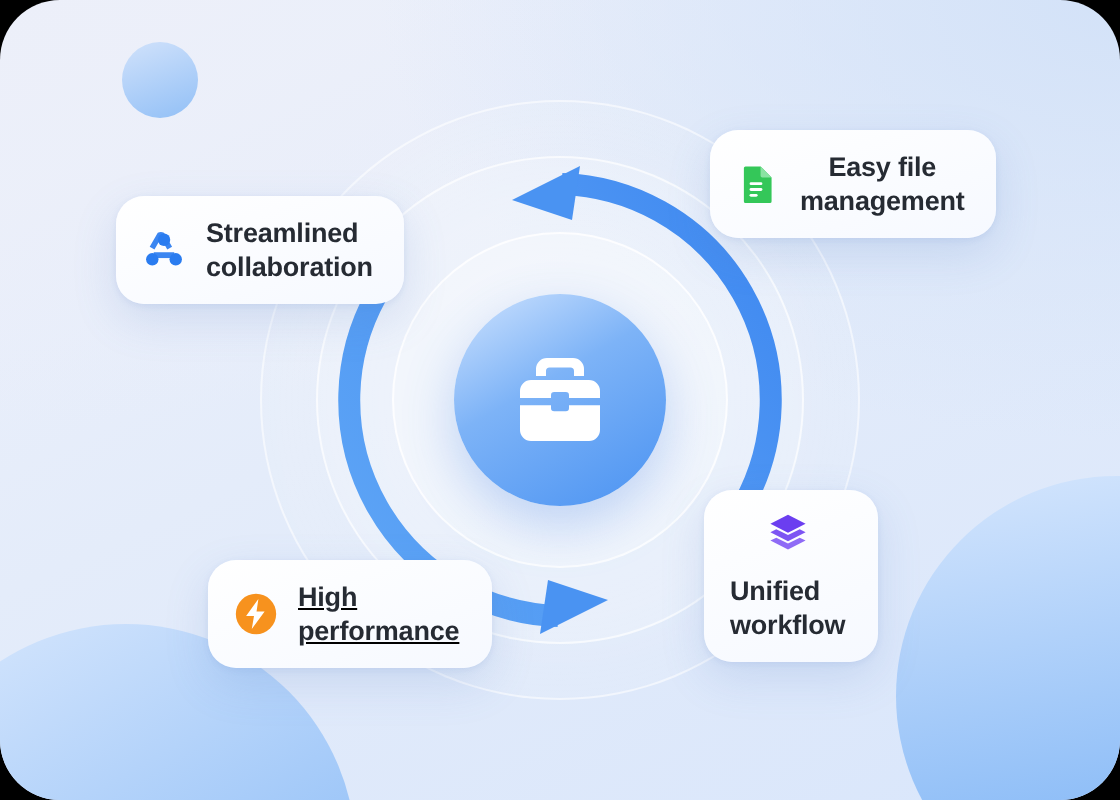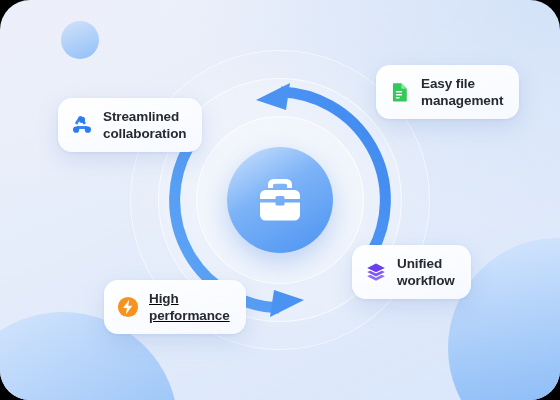--- a/index.html
+++ b/index.html
@@ -45,22 +45,22 @@
   
   .card{position:absolute;display:flex;align-items:center;gap:10px;
         background:linear-gradient(160deg,#ffffff 0%,#f6f9ff 100%);
         border-radius:14px;padding:10px 16px 10px 13px;
         box-shadow:0 8px 22px rgba(96,134,200,.18),0 1px 3px rgba(96,134,200,.12);}
   .card-label{font-size:13.5px;line-height:1.26;font-weight:700;color:#262b33;white-space:pre-line;
         letter-spacing:-.1px;}
   .card-icon{width:22px;height:22px;flex:none;display:block;}
 
   #card-collab{left:58px;top:98px;}
-  #card-file{left:376px;top:65px;}
-  #card-workflow{left:352px;top:245px;}
+  #card-file{left:355px;top:65px;text-align:center;}
+  #card-workflow{left:352px;top:245px;flex-direction:column;}
   #card-perf{left:104px;top:280px;text-decoration:underline;}
 </style>
 </head>
 <body>
 
 <div id="stage">
 
   <div class="blob" id="blob-small"></div>
   <div class="blob" id="blob-bl"></div>
   <div class="blob" id="blob-br"></div>

